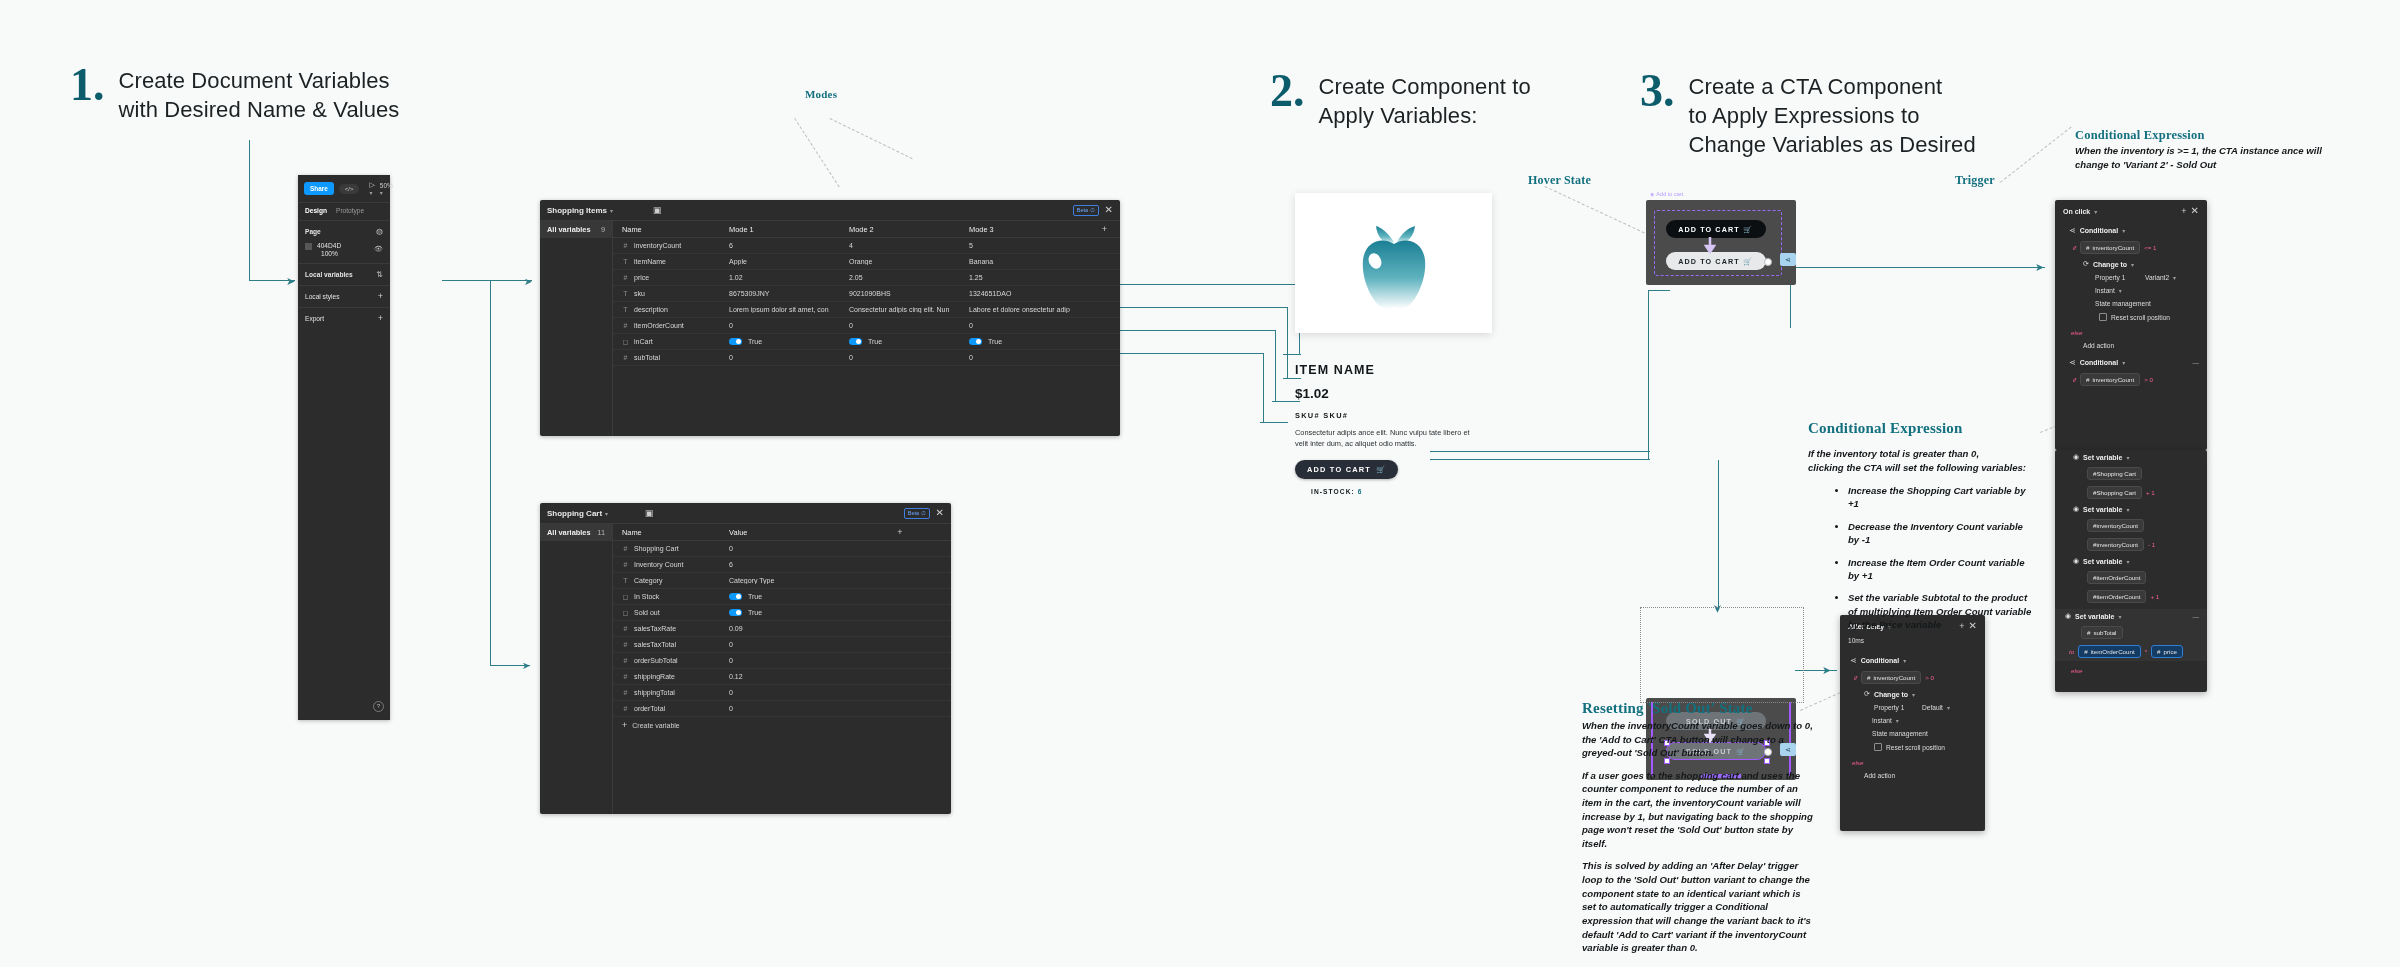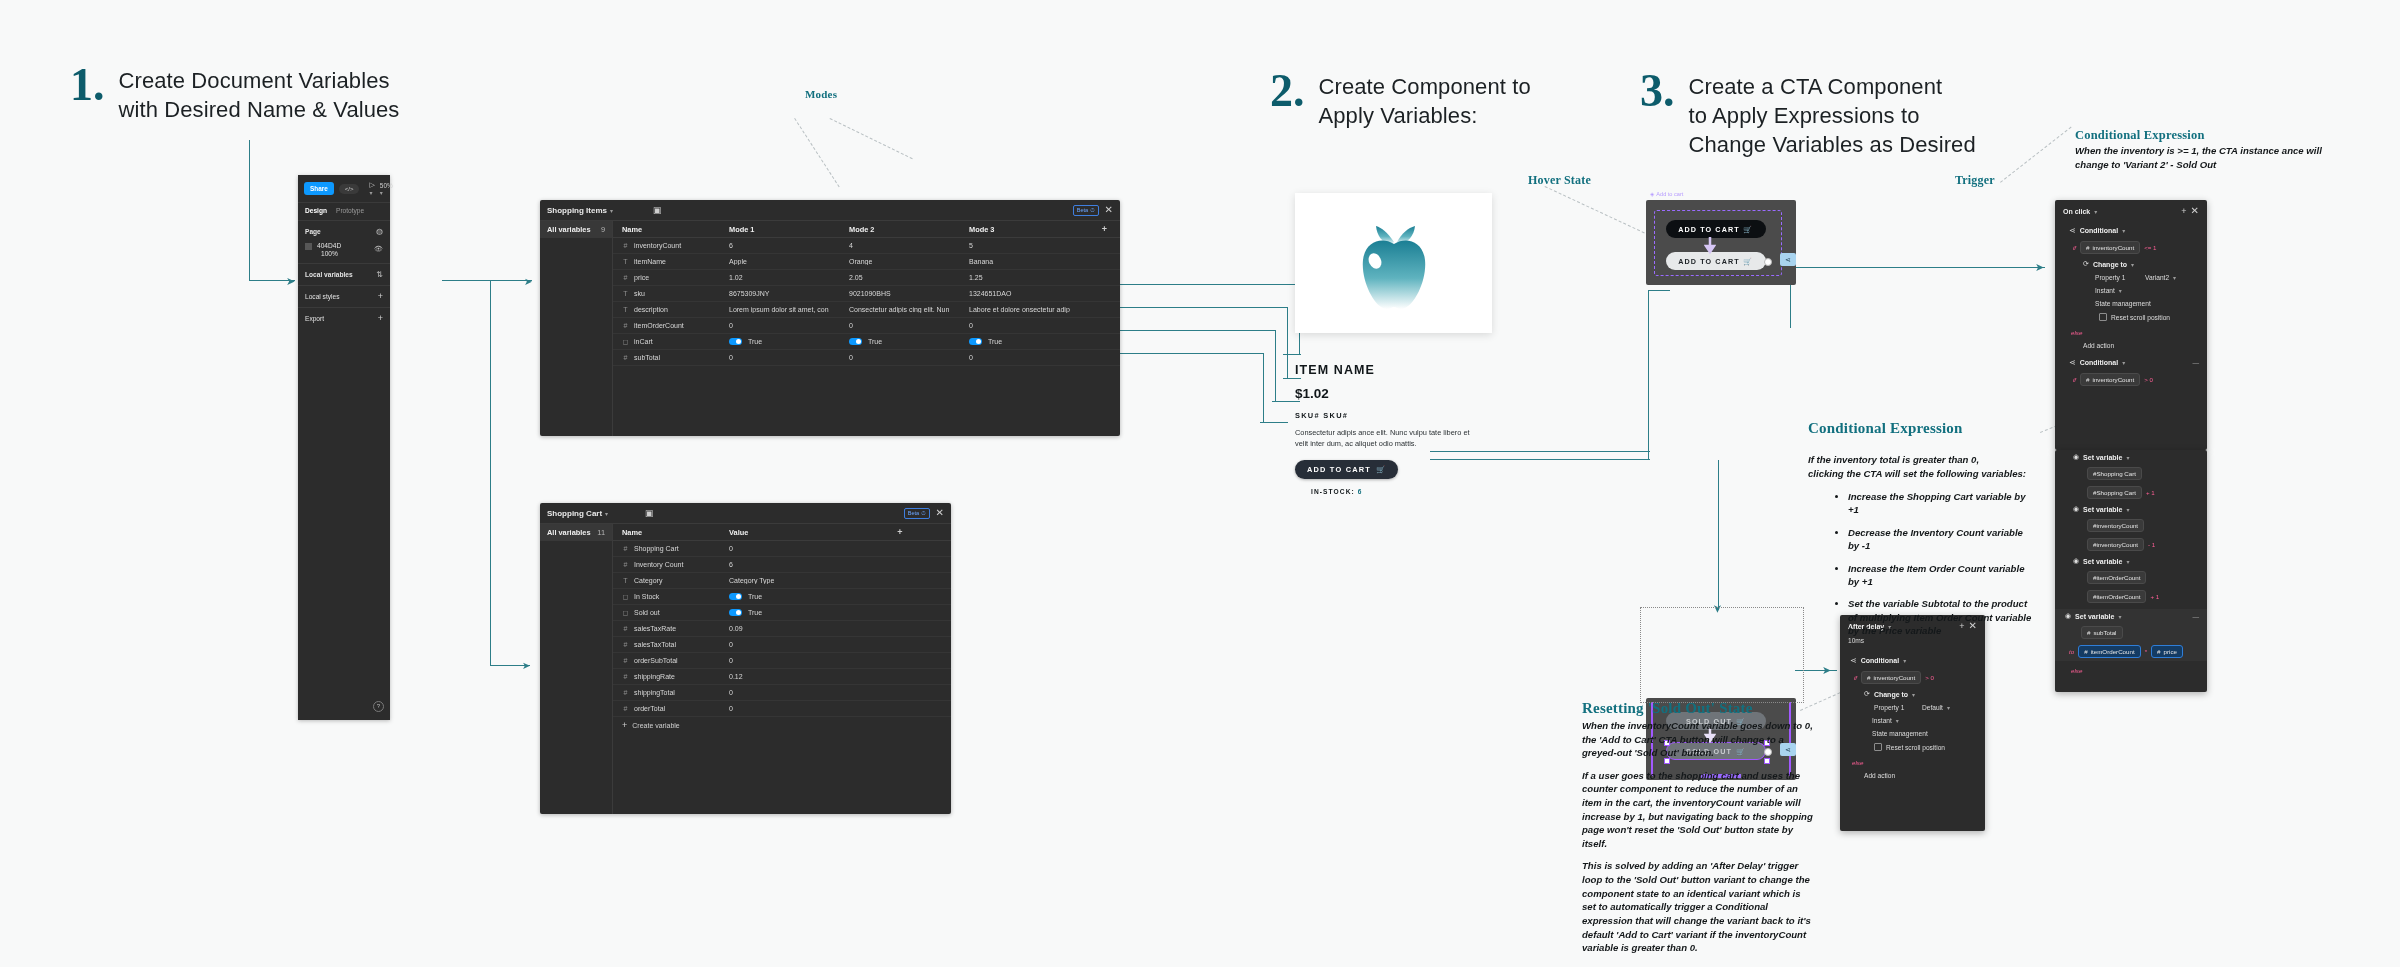--- a/index.html
+++ b/index.html
@@ -76,21 +76,21 @@
   }
   .xbtn{color:#cfcfcf;font-size:10px;line-height:1;cursor:default;}
   .sidecol{
     width:72px;border-right:1px solid #3b3b3b;
   }
   .allvars{
     display:flex;align-items:center;justify-content:space-between;
     background:#383838;padding:4px 7px;font-size:7.4px;font-weight:bold;color:#efefef;
   }
   .tblhead{
-    display:flex;border-bottom:1px solid #3b3b3b;font-size:7.4px;font-weight:bold;color:#efefef;
+    display:flex;border-bottom:1px solid #3b3b3b;font-size:7.4px;font-weight:normal;color:#efefef;
     height:16px;align-items:center;justify-content:flex-end;
   }
   .trow{
     display:flex;border-bottom:1px solid #353535;height:15px;align-items:center;font-size:7px;color:#d8d8d8;
   }
   .cellname{display:flex;align-items:center;gap:5px;padding-left:9px;box-sizing:border-box;}
   .vtype{color:#8e8e8e;font-size:7px;width:7px;display:inline-block;text-align:center;}
   .cell{padding-left:6px;box-sizing:border-box;overflow:hidden;white-space:nowrap;text-overflow:ellipsis;}
   .toggle{
     width:13px;height:7px;background:#0d99ff;border-radius:4px;position:relative;display:inline-block;
@@ -767,21 +767,21 @@
   </div>
 </div>
 
 <div class="abs" style="left:2075px;top:128px;width:260px;">
   <div class="anno-h sm">Conditional Expression</div>
   <div class="anno-body" style="margin-top:1px;">When the inventory is &gt;= 1, the CTA instance  ance will change to 'Variant 2' - Sold Out</div>
 </div>
 
 <div class="abs" style="left:1808px;top:420px;width:225px;">
   <div class="anno-h">Conditional Expression</div>
-  <div class="anno-body" style="margin-top:16px;white-space:pre-line;">If the inventory total is greater than 0,
+  <div class="anno-body" style="margin-top:10px;white-space:pre-line;">If the inventory total is greater than 0,
 clicking the CTA will set the following variables:</div>
   <ul class="anno-body" id="cond-bullets">
       <li>Increase the Shopping Cart variable by +1</li>
       <li>Decrease the Inventory Count variable by -1</li>
       <li>Increase the Item Order Count variable by +1</li>
       <li>Set the variable Subtotal to the product of multiplying Item Order Count variable by the Price variable</li>
     </ul>
 </div>
 
 <div class="abs" style="left:1582px;top:700px;width:232px;">

